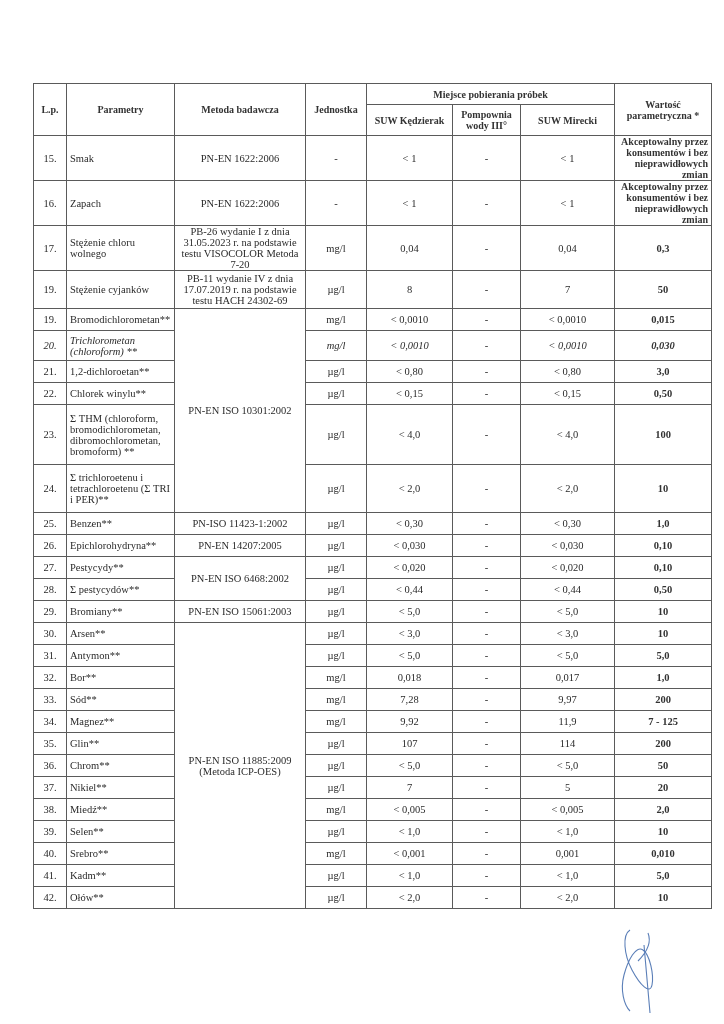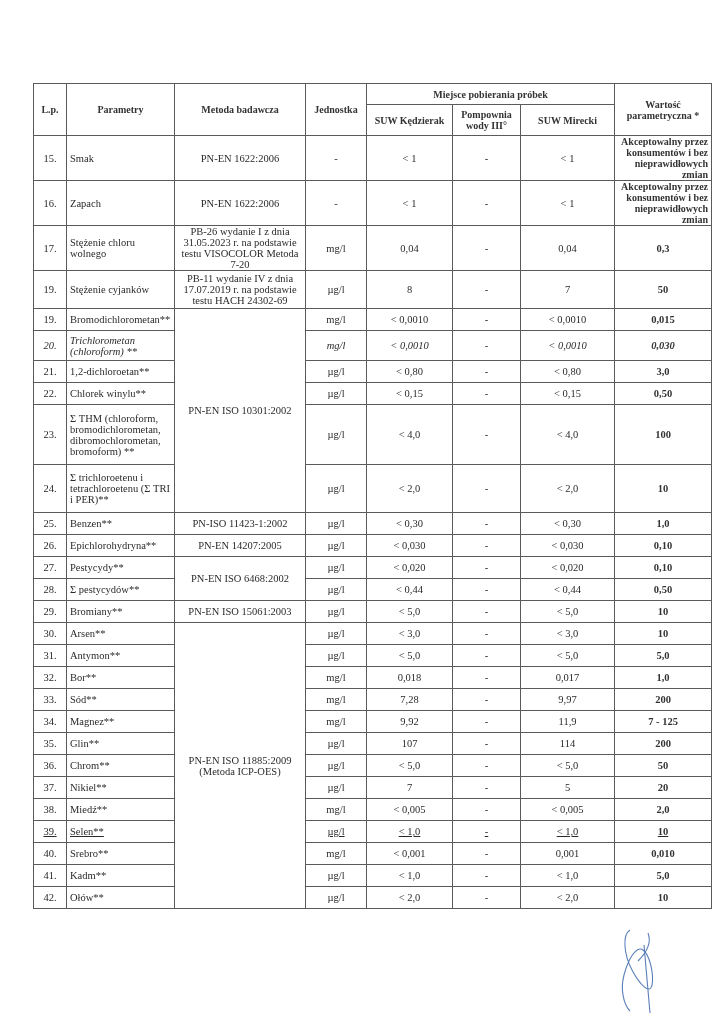--- a/index.html
+++ b/index.html
@@ -264,21 +264,21 @@
       </tr>
       <tr style="height: 22px;">
         <td class="lp">38.</td>
         <td class="param">Miedź**</td>
         <td class="c">mg/l</td>
         <td class="c">&lt; 0,005</td>
         <td class="c">-</td>
         <td class="c">&lt; 0,005</td>
         <td class="pv">2,0</td>
       </tr>
-      <tr style="height: 22px; text-decoration: underline;">
+      <tr style="height: 22px;">
         <td class="lp">39.</td>
         <td class="param">Selen**</td>
         <td class="c">µg/l</td>
         <td class="c">&lt; 1,0</td>
         <td class="c">-</td>
         <td class="c">&lt; 1,0</td>
         <td class="pv">10</td>
       </tr>
       <tr style="height: 22px;">
         <td class="lp">40.</td>

